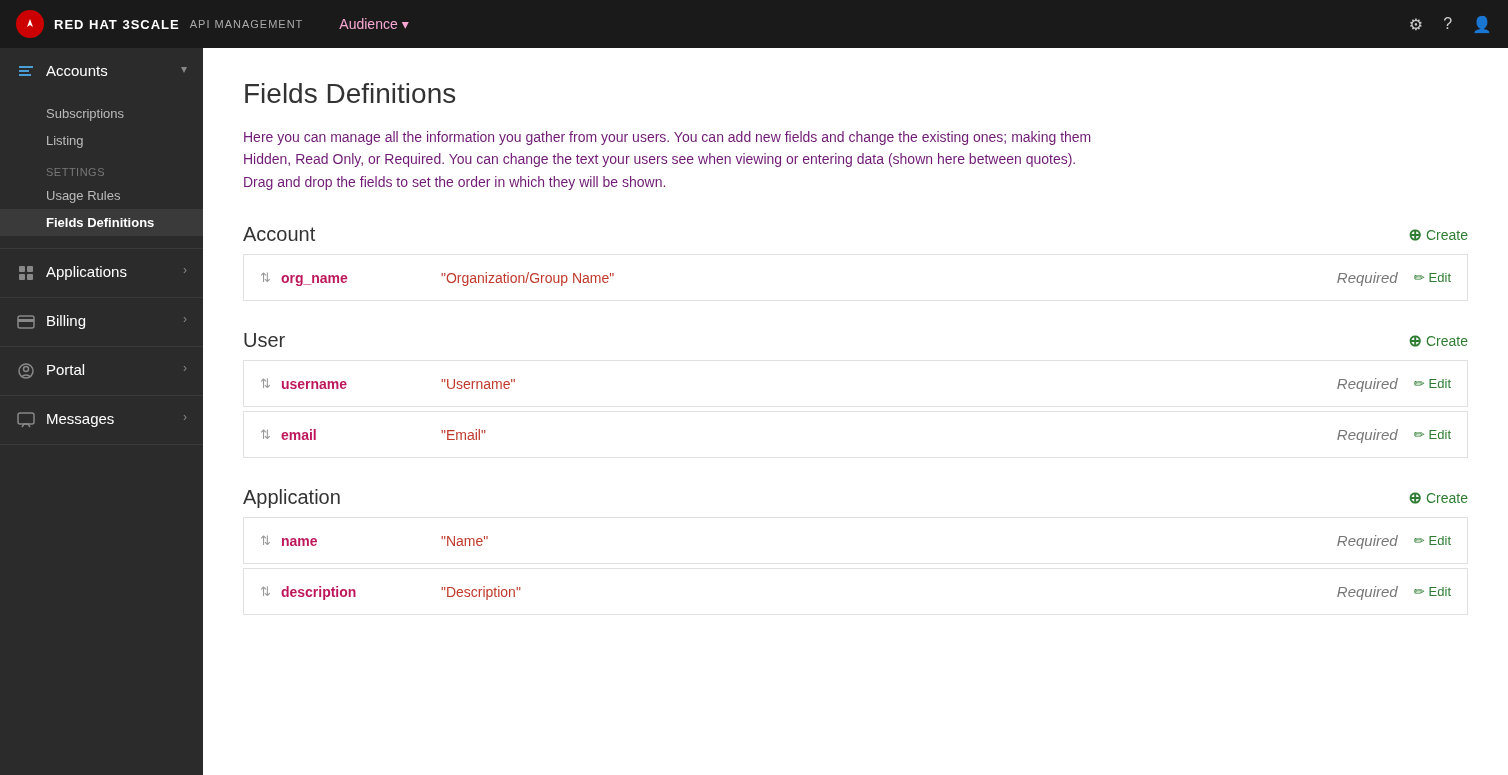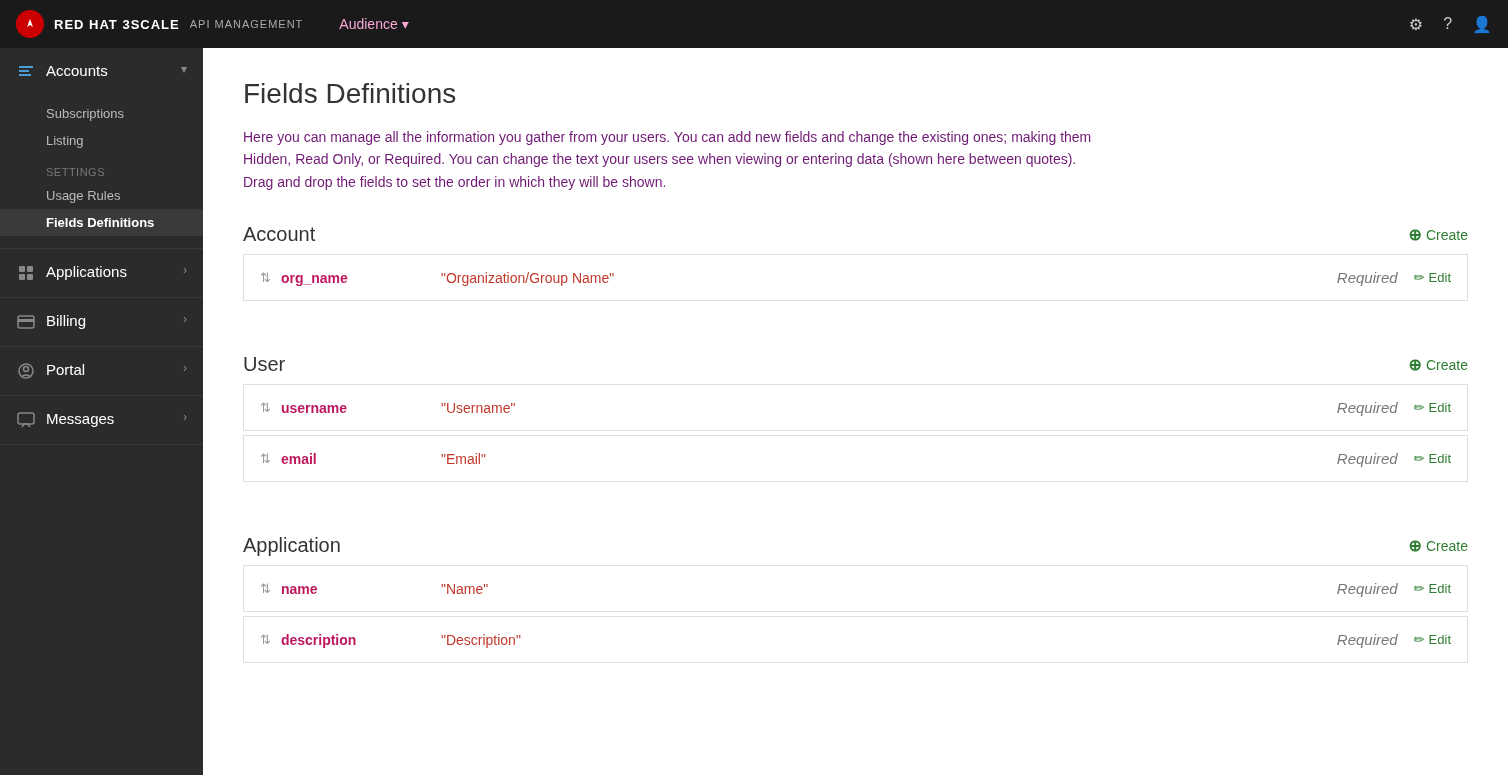--- a/index.html
+++ b/index.html
@@ -148,21 +148,21 @@
     .page-description {
       color: #701a75;
       font-size: 14px;
       line-height: 1.6;
       max-width: 860px;
       margin-bottom: 30px;
     }
 
     
     .field-section {
-      margin-bottom: 52px;
+      margin-bottom: 28px;
     }
     .section-header {
       display: flex;
       align-items: center;
       justify-content: space-between;
       margin-bottom: 8px;
     }
     .section-title {
       font-size: 20px;
       font-weight: 300;

